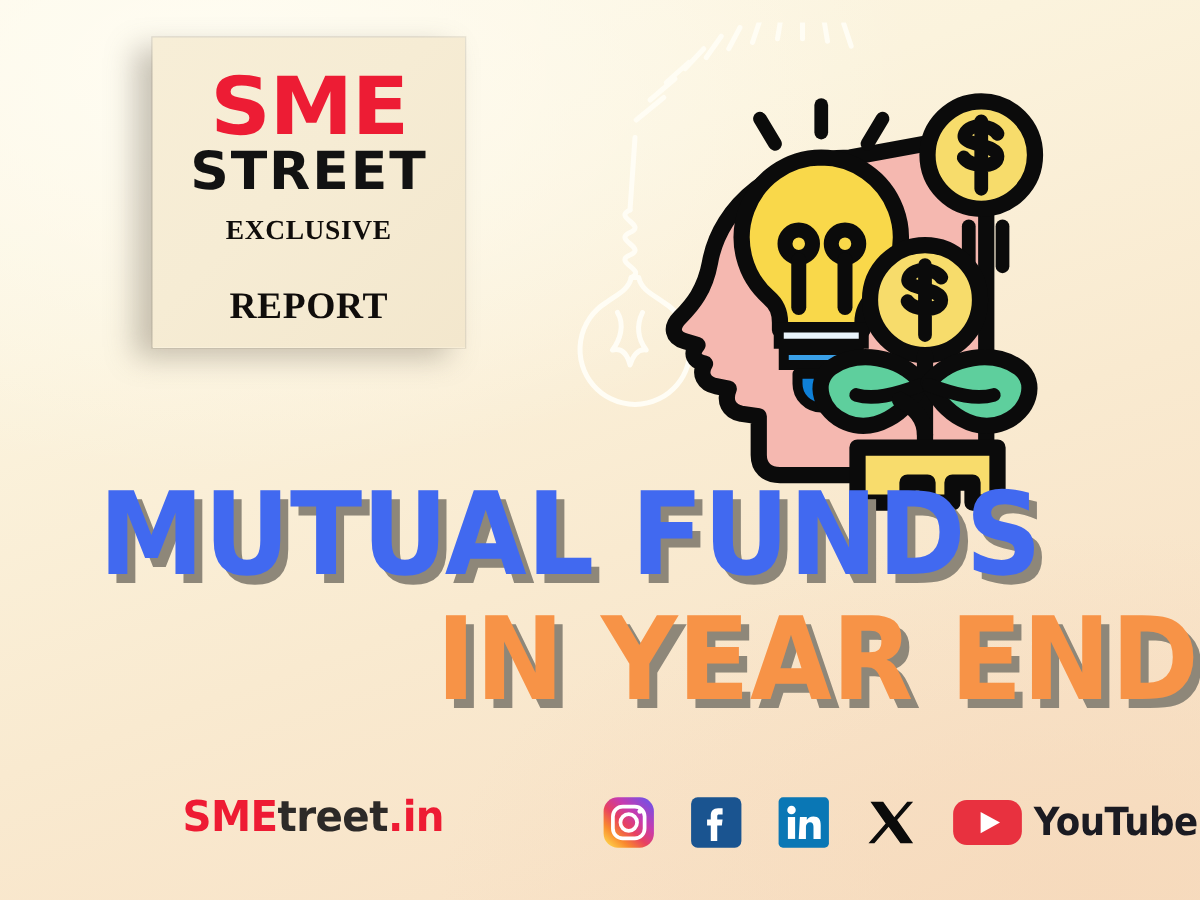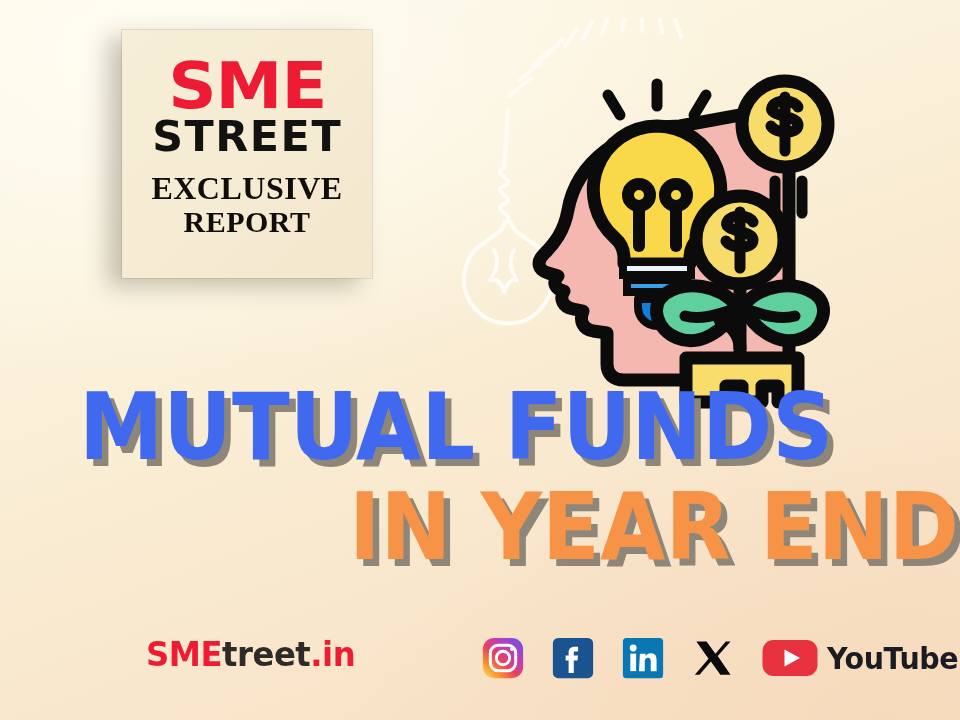--- a/index.html
+++ b/index.html
@@ -64,35 +64,36 @@
     font-size: 42px;
     line-height: 1.0;
     color: #121212;
     letter-spacing: 1.5px;
     margin-top: 2px;
     transform: scaleX(1.02);
   }
   .logo-excl {
     font-family: "Liberation Serif", serif;
     font-weight: 700;
-    font-size: 32px;
+    font-size: 22px;
     line-height: 1.05;
     color: #100d0b;
     letter-spacing: 0.5px;
     text-align: left;
     margin-top: 14px;
   }
   .logo-rep {
     font-family: "Liberation Serif", serif;
     font-weight: 700;
     font-size: 30px;
     line-height: 1.05;
     color: #100d0b;
     letter-spacing: 0.5px;
     text-align: left;
+    margin-top: 34px;
   }
 
   
   .illus {
     position: absolute;
     left: 430px;
     top: 18px;
     width: 420px;
     height: 400px;
   }

